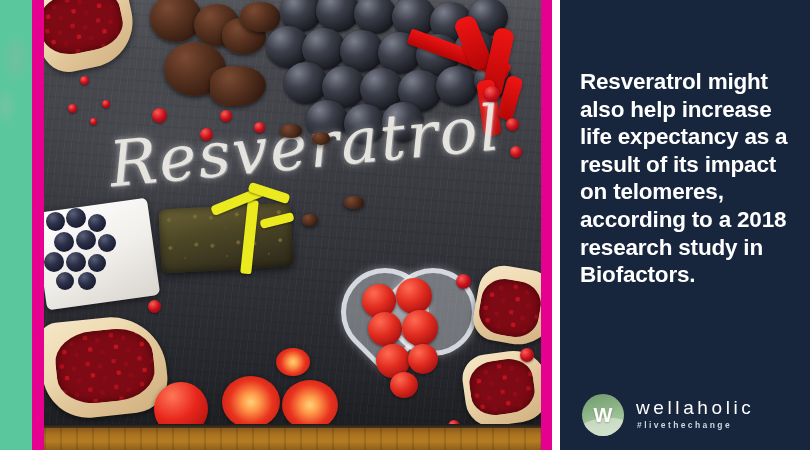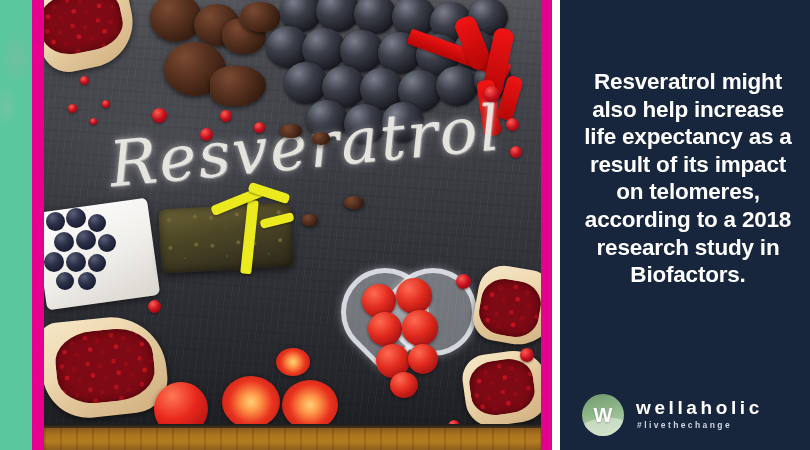--- a/index.html
+++ b/index.html
@@ -170,21 +170,20 @@
     position:absolute;left:560px;top:0;width:250px;height:450px;
     background:#17253d;
   }
   .quote{
     position:absolute;left:20px;top:68px;width:216px;
     color:#ffffff;
     font-weight:bold;
     font-size:22.5px;
     line-height:27.6px;
     letter-spacing:-0.2px;
-    text-align:center;
   }
 
   
   .logo{position:absolute;left:22px;top:392px;width:212px;height:48px;}
   .logo-mark{
     position:absolute;left:0;top:2px;width:42px;height:42px;border-radius:50%;
     background:linear-gradient(165deg,#6f9a6c 0%,#8cb487 40%,#a9c9a1 72%,#bcd6b2 100%);
     overflow:hidden;
   }
   .logo-mark .hill{
@@ -198,21 +197,21 @@
       radial-gradient(circle 1px at 28px 30px,rgba(255,255,255,.5) 60%,transparent 61%),
       radial-gradient(circle 1px at 34px 15px,rgba(255,255,255,.45) 60%,transparent 61%);
   }
   .logo-mark .wchar{
     position:absolute;inset:0;display:flex;align-items:center;justify-content:center;
     color:#ffffff;font-weight:bold;font-size:20px;line-height:1;
     text-shadow:0 1px 2px rgba(0,0,0,.25);
   }
   .logo-word{
     position:absolute;left:54px;top:6px;
-    color:#ffffff;font-weight:bold;font-size:19px;letter-spacing:3.6px;line-height:1;
+    color:#ffffff;font-weight:normal;font-size:19px;letter-spacing:3.6px;line-height:1;
   }
   .logo-tag{
     position:absolute;left:55px;top:29px;
     color:#cfd6e0;font-weight:bold;font-size:8.5px;letter-spacing:2.4px;line-height:1;
   }
 </style>
 </head>
 <body>
 
 <div id="canvas">

